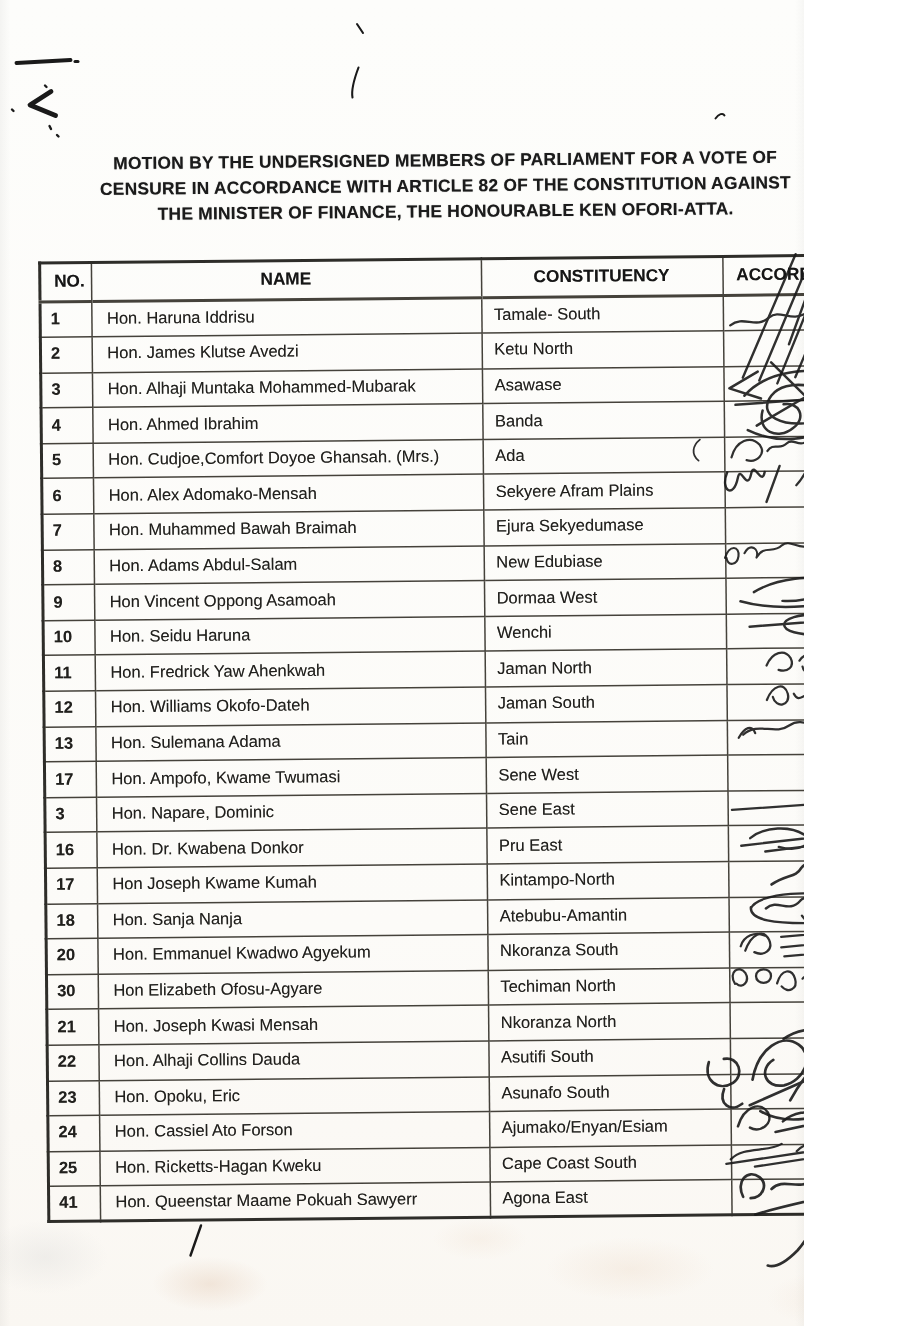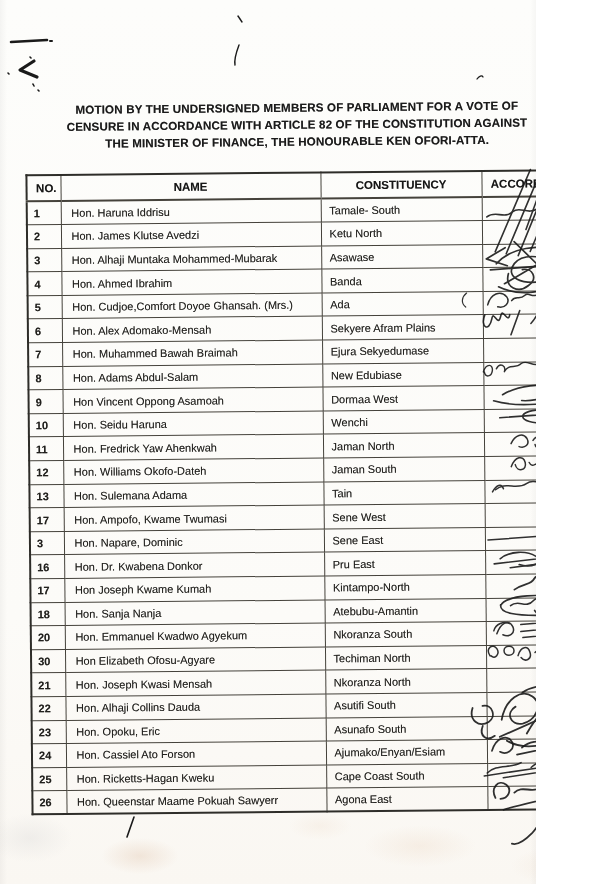--- a/index.html
+++ b/index.html
@@ -242,21 +242,21 @@
     <td class="c-const">Ajumako/Enyan/Esiam</td>
     <td class="c-sig"></td>
   </tr>
           <tr>
     <td class="c-no">25</td>
     <td class="c-name">Hon. Ricketts-Hagan Kweku</td>
     <td class="c-const">Cape Coast South</td>
     <td class="c-sig"></td>
   </tr>
           <tr>
-    <td class="c-no">26</td>
+    <td class="c-no">41</td>
     <td class="c-name">Hon. Queenstar Maame Pokuah Sawyerr</td>
     <td class="c-const">Agona East</td>
     <td class="c-sig"></td>
   </tr>
         </tbody>
     </table>
 
     <svg class="sigs" viewBox="0 0 600 884" width="600" height="884">
       <g stroke-width="1.6">
         <path d="M497,254 L533,172"></path>

